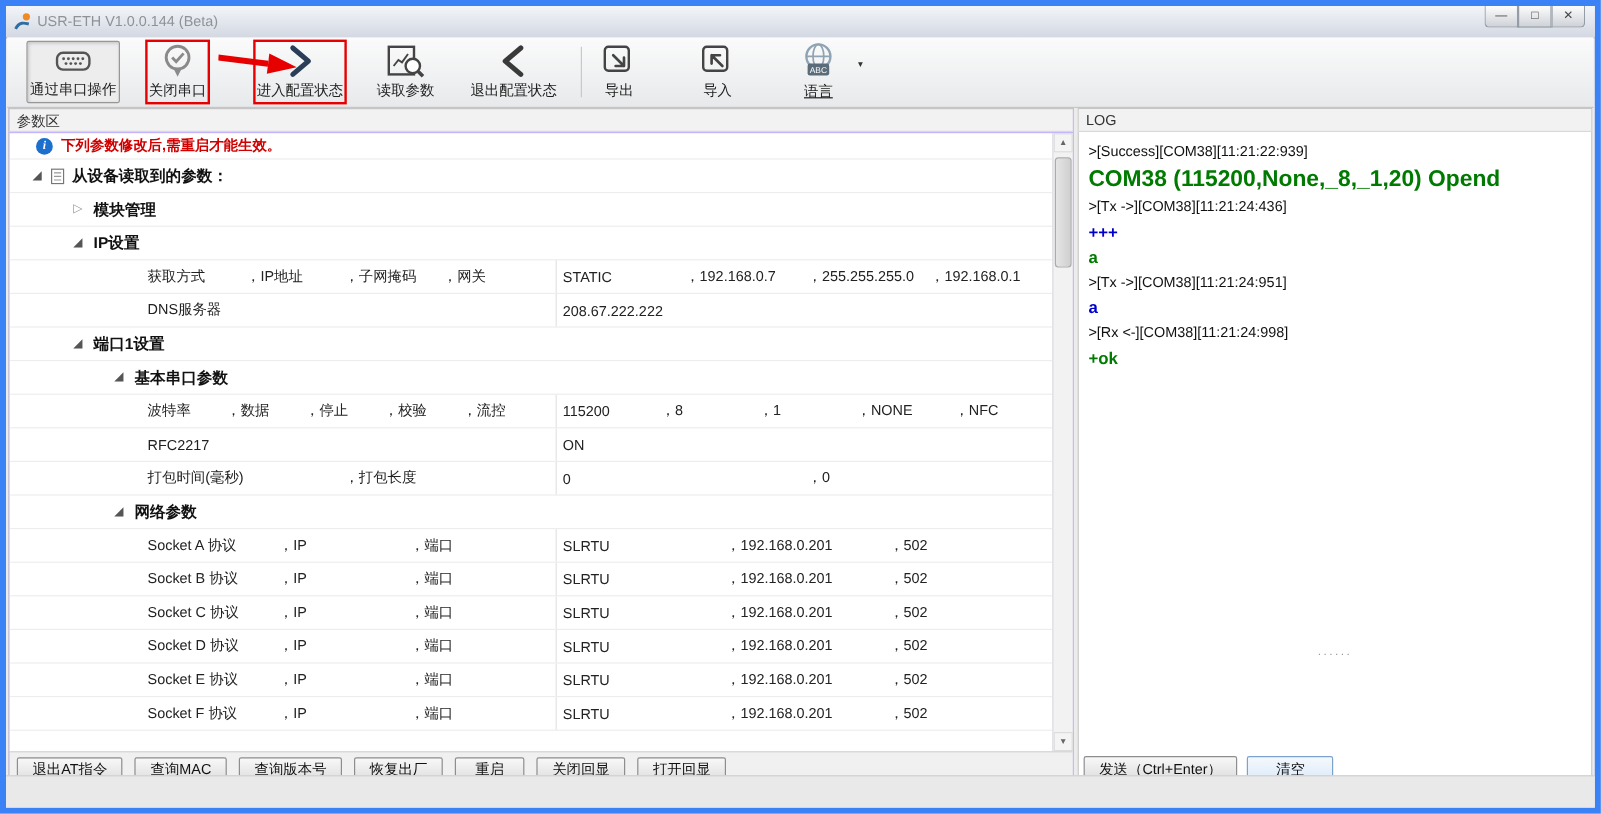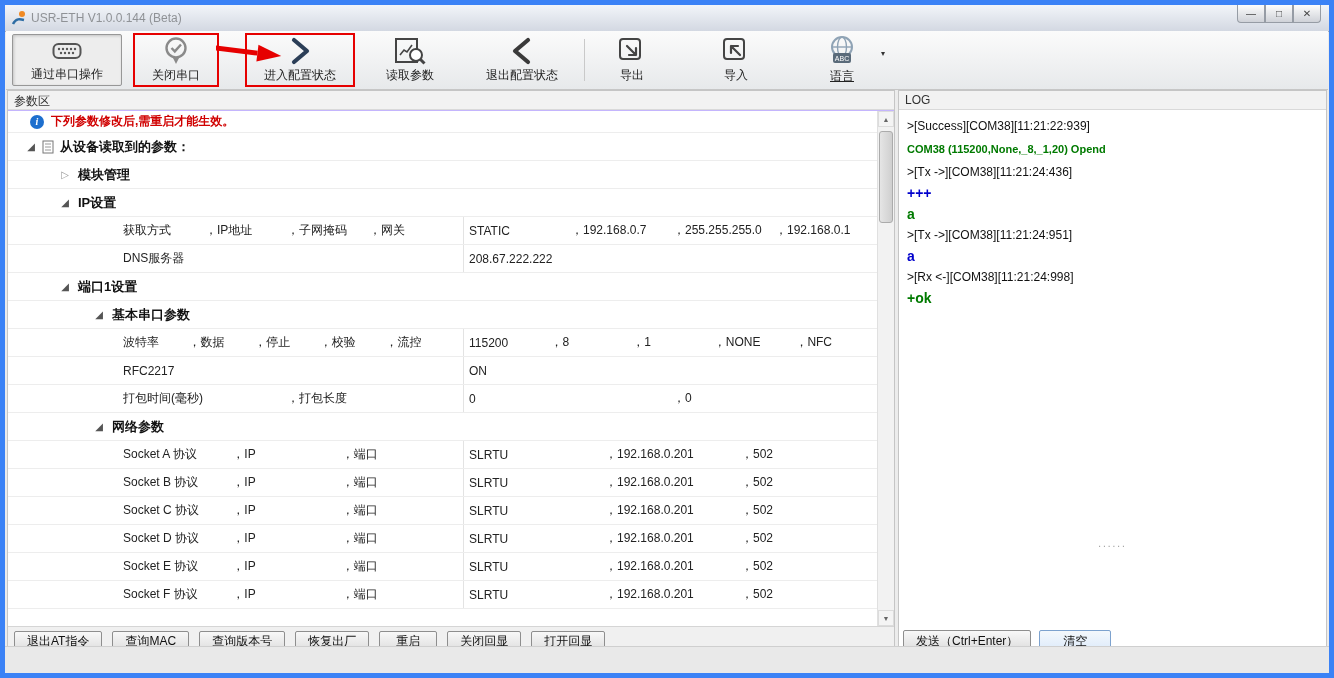--- a/index.html
+++ b/index.html
@@ -22,21 +22,21 @@
     font-size:10px;color:#444;display:flex;align-items:center;justify-content:center;
     box-sizing:border-box;cursor:default;}
   .win-btn:first-child{border-bottom-left-radius:4px;}
   .win-btn:last-child{border-bottom-right-radius:4px;}
 
   
   .toolbar{position:absolute;left:1px;right:1px;top:26px;height:59px;
     background:linear-gradient(#fbfbfb,#e7e9eb);border-bottom:1px solid #c6c6c6;
     display:flex;align-items:stretch;padding:2px 0 2px 4px;box-sizing:border-box;}
   .tool-item{position:relative;display:flex;flex-direction:column;align-items:center;
-    justify-content:center;padding:2px 18px;margin:1px 2px;font-size:12px;color:#222;
+    justify-content:center;padding:2px 2px;margin:1px 12px;font-size:12px;color:#222;
     white-space:nowrap;cursor:default;}
   .tool-item .ticon{height:32px;display:flex;align-items:center;justify-content:center;}
   .tool-item .tlabel{margin-top:1px;}
   .tool-item.pressed{border:1px solid #979797;background:#ededed;
     box-shadow:inset 1px 1px 3px rgba(0,0,0,.18);border-radius:2px;}
   .tb-sep{width:1px;background:#c9c9c9;margin:6px 6px;}
   .lang-caret{align-self:center;font-size:8px;color:#333;margin:0 4px 14px 4px;cursor:default;}
 
   .red-box{position:absolute;inset:-1px;border:2px solid var(--annotation-red,#e60000);pointer-events:none;z-index:6;}
   .red-arrow{position:absolute;left:-30px;top:4px;z-index:7;pointer-events:none;}
@@ -85,21 +85,21 @@
     border-top:1px solid #d5d5d5;display:flex;align-items:center;padding-left:6px;gap:10px;box-sizing:border-box;}
   .wbtn{height:22px;padding:0 12px;font-size:12px;color:#111;
     background:linear-gradient(#f8f8f8,#dcdcdc);border:1px solid #8e8e8e;border-radius:2px;
     min-width:58px;cursor:default;font-family:inherit;}
 
   
   .right-panel{position:absolute;left:893px;top:85px;right:2px;height:567px;
     background:#fff;border:1px solid #c5c5c5;box-sizing:border-box;}
   .log-lines{padding:6px 8px;}
   .logline{line-height:21px;font-size:12px;color:#111;white-space:nowrap;}
-  .logline.green-big{color:var(--log-green,#007a00);font-weight:bold;font-size:11px;line-height:25px;}
+  .logline.green-big{color:var(--log-green,#007a00);font-weight:bold;font-size:19px;line-height:25px;}
   .logline.green{color:var(--log-green,#007a00);font-weight:bold;font-size:14px;}
   .logline.blue{color:var(--log-blue,#0000cc);font-weight:bold;font-size:14px;}
   .splitter-dots{position:absolute;top:448px;left:0;right:0;text-align:center;color:#999;
     font-size:10px;letter-spacing:2px;line-height:10px;cursor:row-resize;}
   .log-buttons{position:absolute;bottom:4px;left:4px;display:flex;gap:8px;}
   .wbtn.send{min-width:118px;}
   .wbtn.clear{min-width:72px;border-color:#7da2ce;background:linear-gradient(#f4f8fc,#dceafa);}
 
   
   .statusbar{position:absolute;left:0;right:0;bottom:0;height:26px;background:#e9e9e9;

